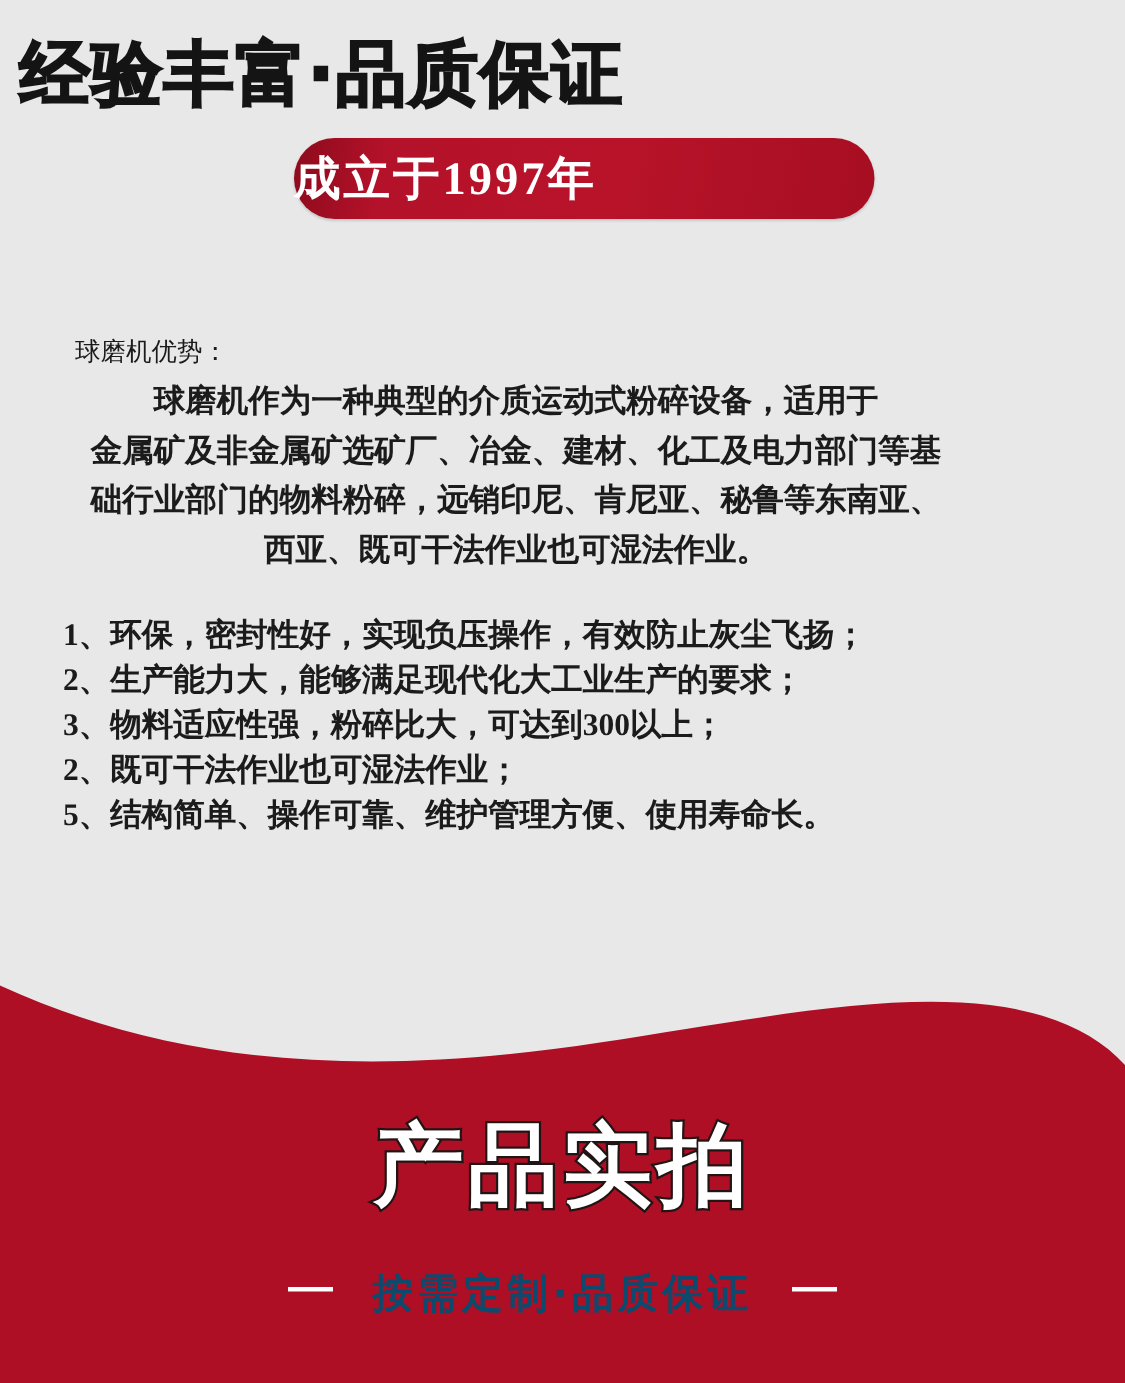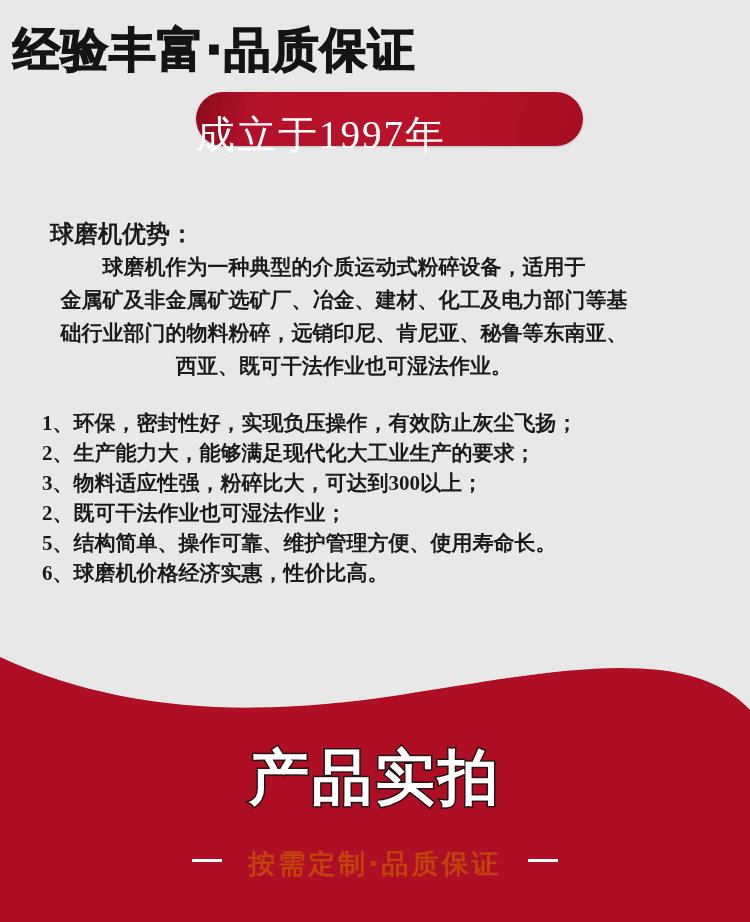--- a/index.html
+++ b/index.html
@@ -51,44 +51,44 @@
     top: 92px;
     width: 387px;
     height: 54px;
     border-radius: 27px;
     background: linear-gradient(100deg, #8d0a1c 0%, #b4122a 16%, #b81329 55%, #a70e22 100%);
     box-shadow: 0 1px 2px rgba(0,0,0,0.18);
   }
   .badge-text {
     position: absolute;
     left: 0;
-    top: 16px;
+    top: 0;
     width: 387px;
     height: 54px;
     line-height: 54px;
     font-family: "Liberation Serif", "DejaVu Serif", serif;
-    font-size: 39px;
-    font-weight: 400;
+    font-size: 31px;
+    font-weight: 700;
     letter-spacing: 2px;
     color: #ffffff;
     white-space: nowrap;
   }
 
   
   .copy-block {
     position: absolute;
     left: 38px;
     top: 218px;
     width: 680px;
   }
 
   .copy-lead {
     font-family: "Liberation Serif", "DejaVu Serif", serif;
-    font-size: 24px;
-    font-weight: 700;
+    font-size: 17px;
+    font-weight: 400;
     color: #1b1b1b;
     line-height: 33px;
     margin: 0 0 0 12px;
     white-space: nowrap;
   }
 
   .copy-para {
     font-family: "Liberation Serif", "DejaVu Serif", serif;
     font-size: 21px;
     font-weight: 700;
@@ -165,21 +165,21 @@
 
   .product-sub {
     position: absolute;
     left: 0;
     top: 202px;
     width: 750px;
     font-family: "DejaVu Sans", "Liberation Sans", sans-serif;
     font-size: 27px;
     font-weight: 700;
     letter-spacing: 3px;
-    color: #c2410c;
+    color: #0c4a6e;
     line-height: 40px;
     white-space: nowrap;
   }
   .product-sub .rule {
     display: inline-block;
     width: 30px;
     height: 3px;
     background: #ffffff;
     vertical-align: middle;
     margin: 0 14px 6px 14px;
@@ -212,21 +212,20 @@
       <span class="pline">西亚、既可干法作业也可湿法作业。</span>
     </p>
   </div>
 
   <ul class="feature-list">
     <li>1、环保，密封性好，实现负压操作，有效防止灰尘飞扬；</li>
     <li>2、生产能力大，能够满足现代化大工业生产的要求；</li>
     <li>3、物料适应性强，粉碎比大，可达到300以上；</li>
     <li>2、既可干法作业也可湿法作业；</li>
     <li>5、结构简单、操作可靠、维护管理方便、使用寿命长。</li>
-    <li>6、球磨机价格经济实惠，性价比高。</li>
   </ul>
 
   <div class="red-panel">
     <svg width="750" height="282" viewBox="0 0 750 282" aria-hidden="true">
       <path d="M0,17 C120,72 250,78 400,55 C510,38 590,22 660,30 C700,35 730,48 750,70 L750,282 L0,282 Z" fill="#ae0f25"></path>
     </svg>
 
     <div class="red-content">
       <div class="product-title">产品实拍</div>
 

